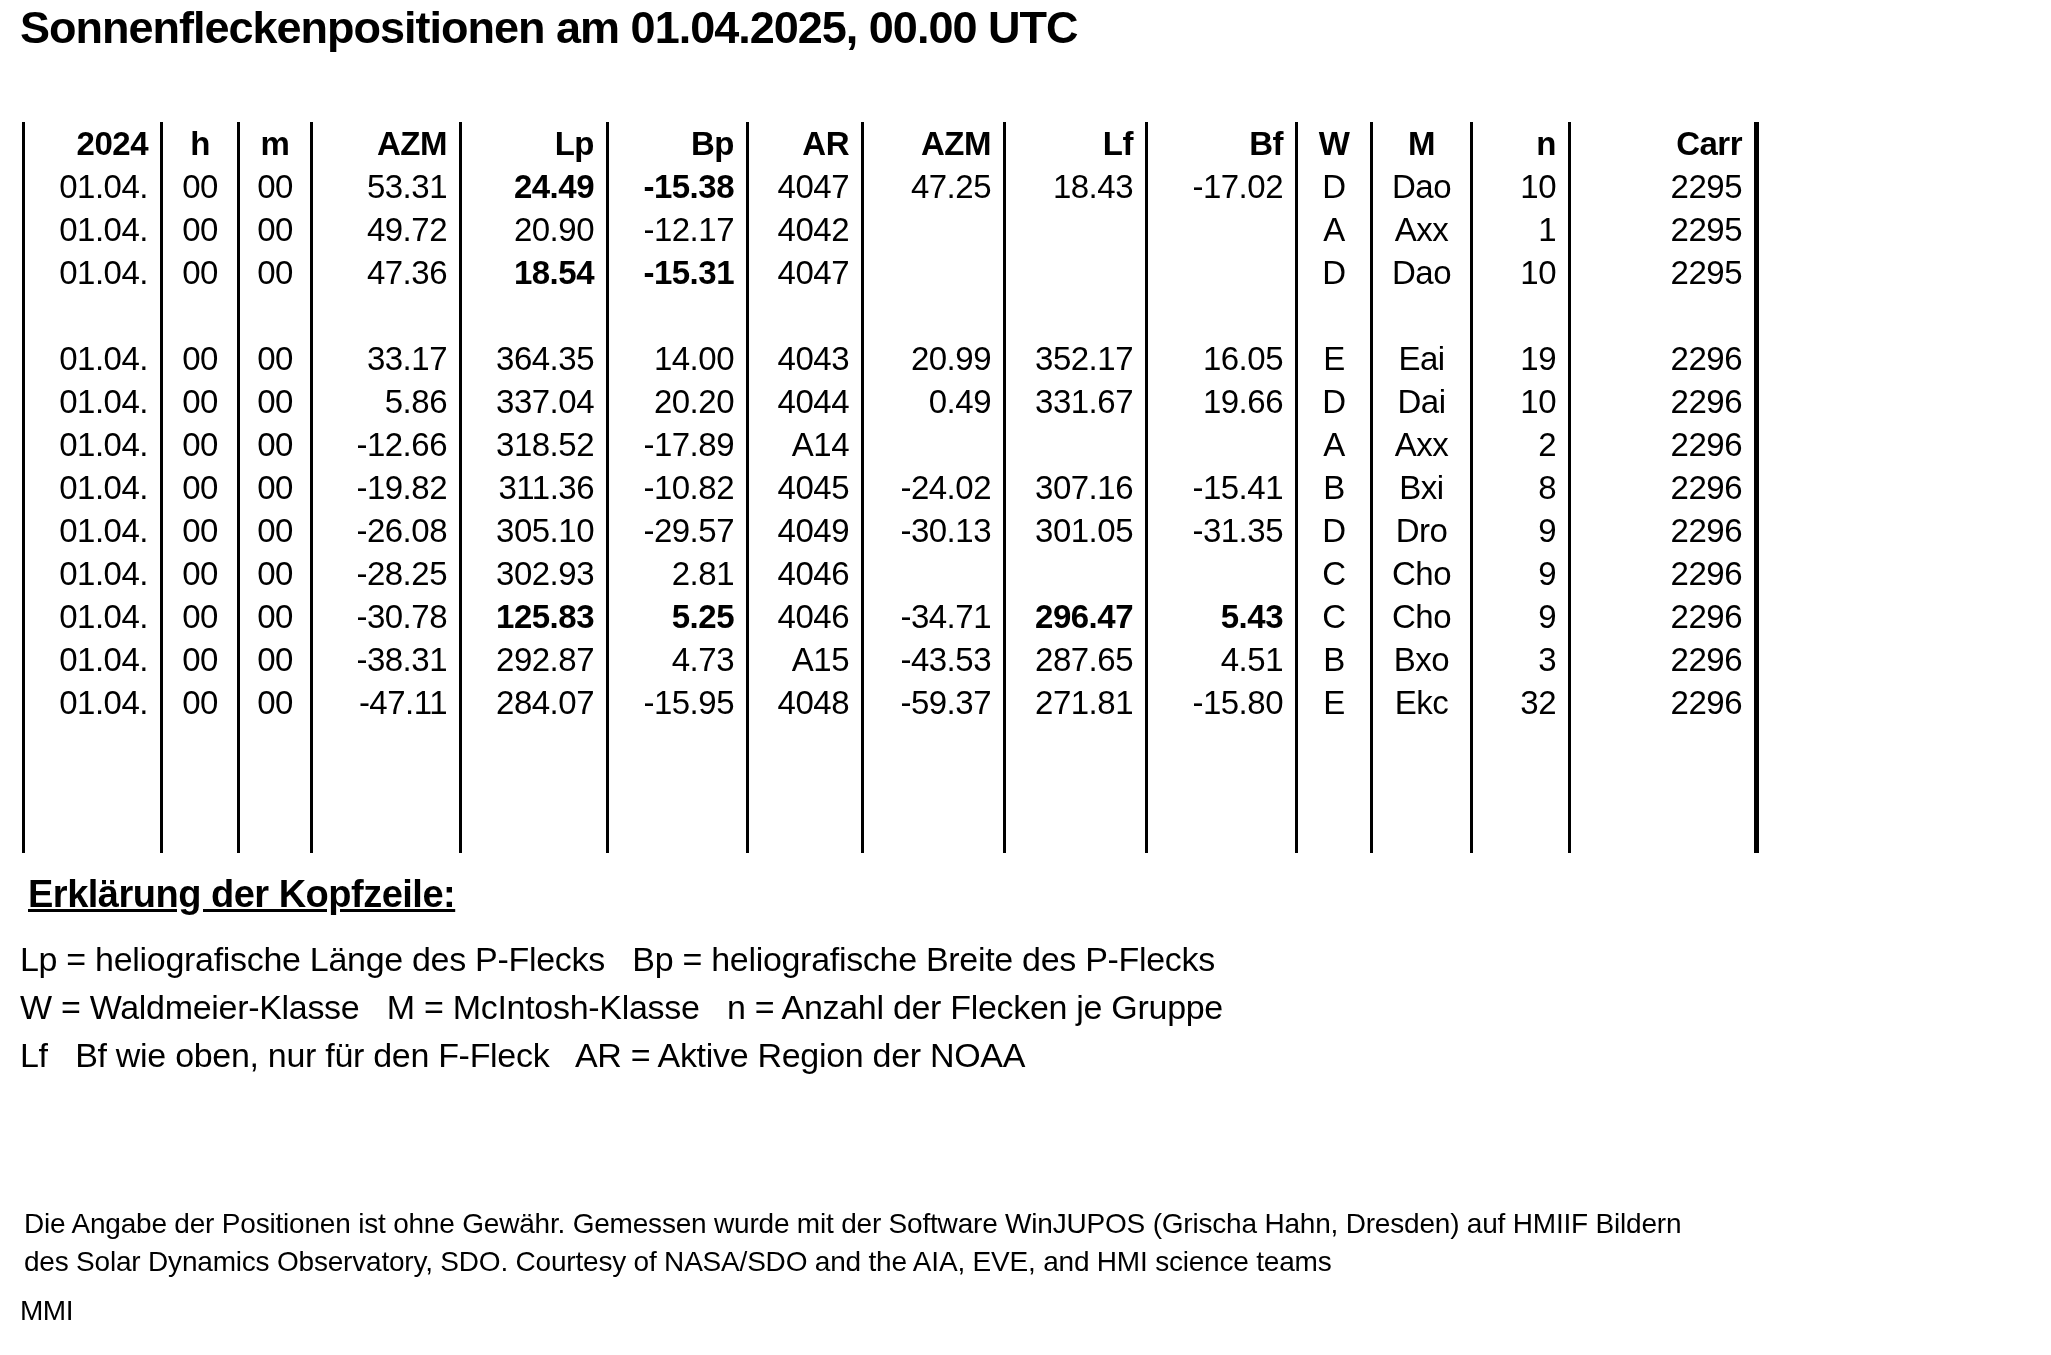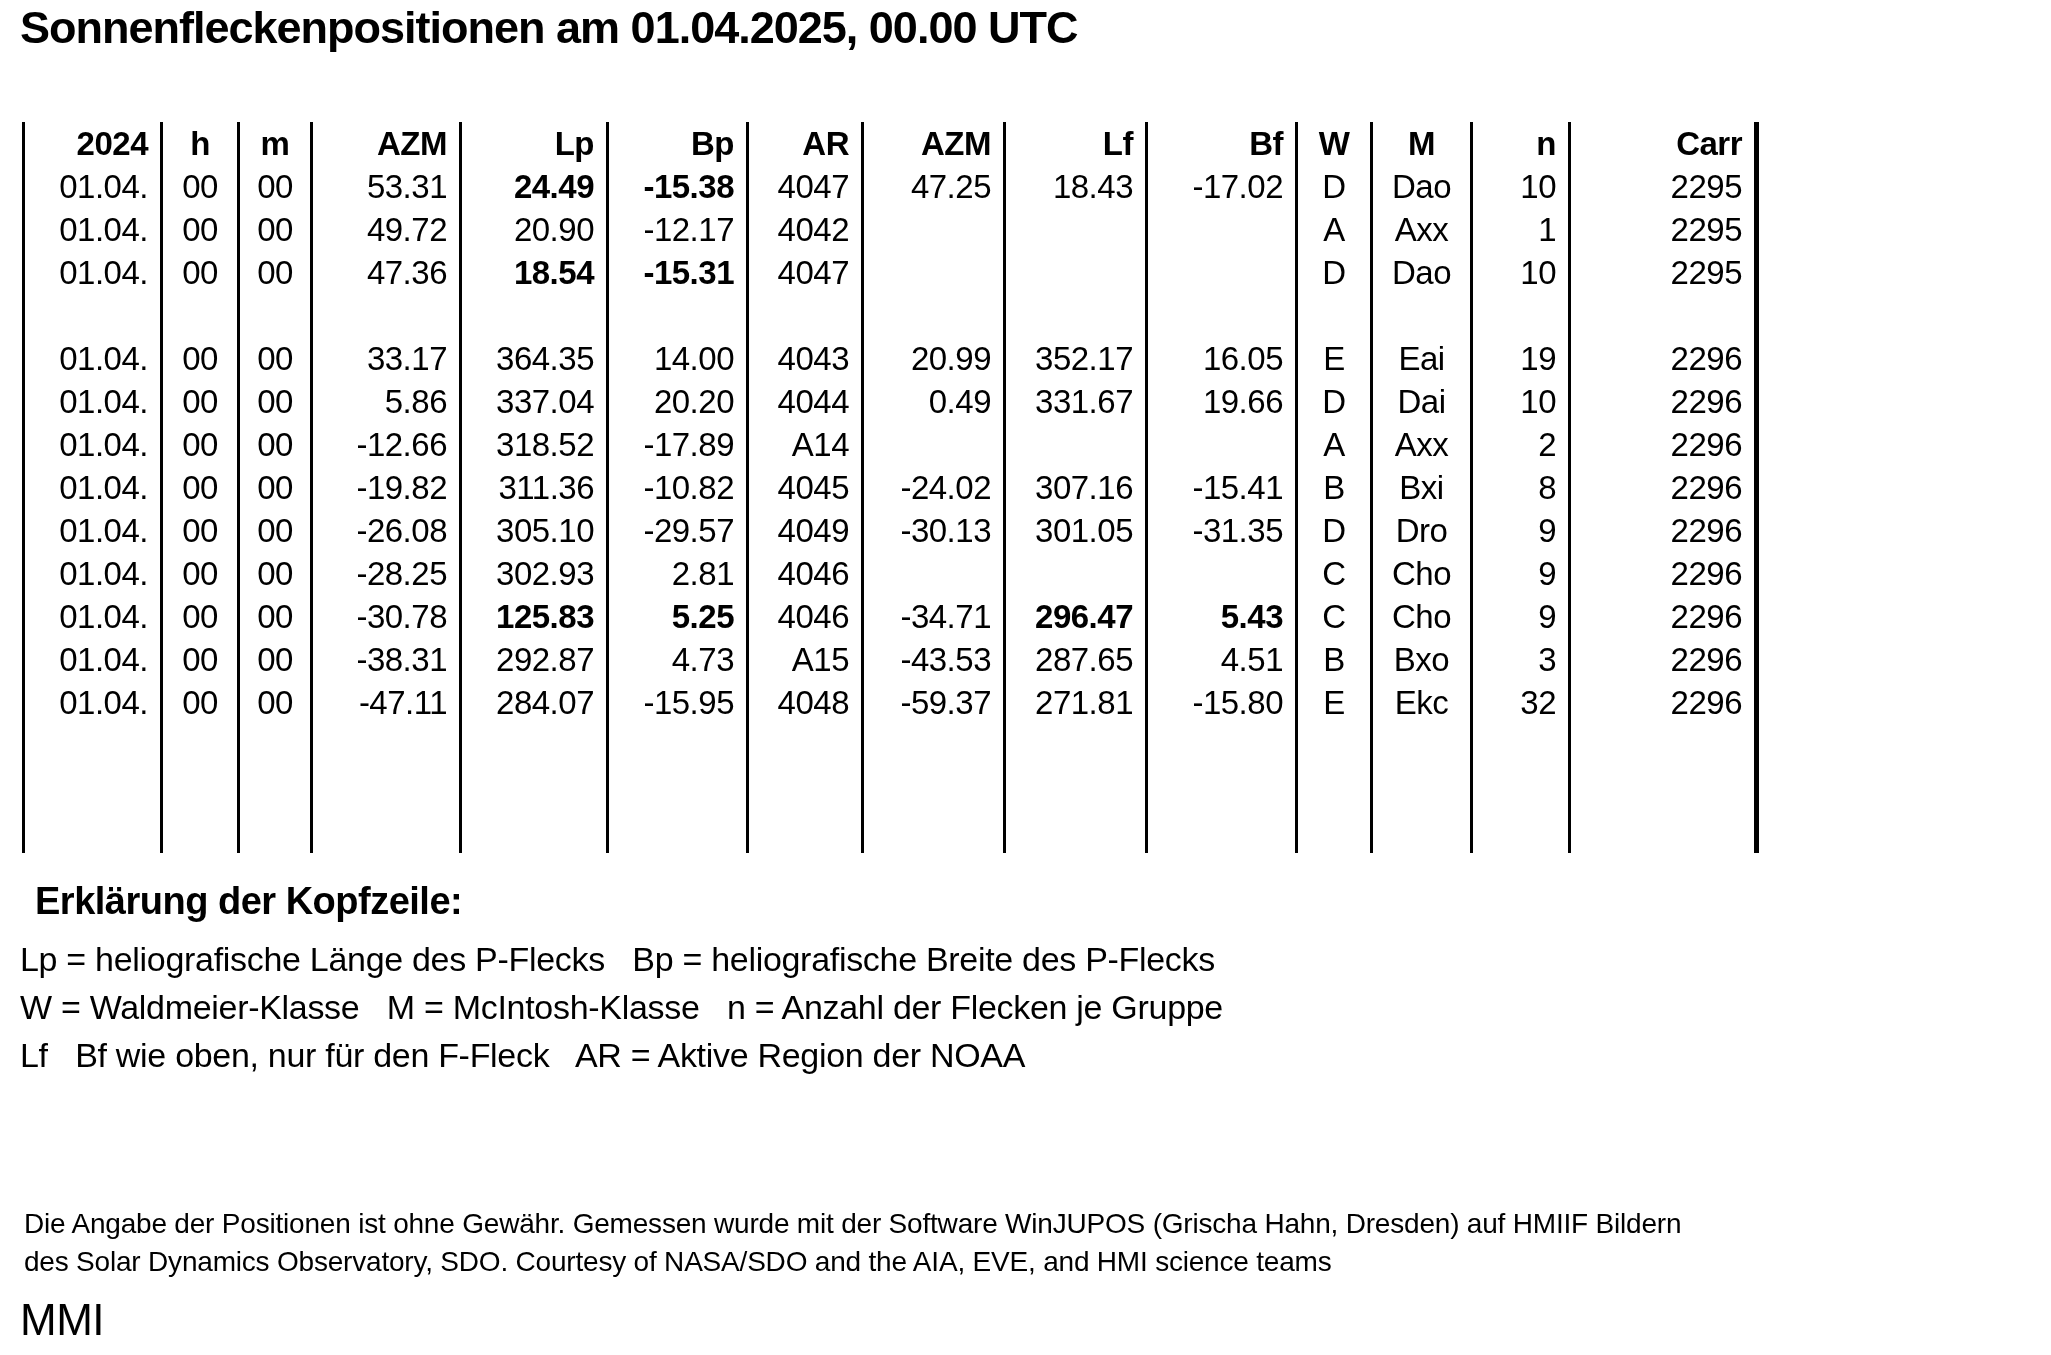--- a/index.html
+++ b/index.html
@@ -31,39 +31,40 @@
     white-space: nowrap; overflow: hidden;
     padding: 0 12px 0 0;
     vertical-align: middle;
   }
   table.sun-table th { font-weight: bold; }
   table.sun-table .c { text-align: center; padding: 0; }
   table.sun-table .r { text-align: right; }
   table.sun-table td.b { font-weight: bold; }
 
   .expl-heading {
-    position: absolute; left: 20px; top: 865px; margin: 15px;
+    position: absolute; left: 20px; top: 865px; margin: 8px;
     font-size: 38px; font-weight: bold; letter-spacing: -0.5px;
     white-space: nowrap;
+    text-decoration: underline;
   }
   .expl {
     position: absolute; left: 20px; top: 935px;
     font-size: 34px; line-height: 48px; letter-spacing: -0.3px;
   }
   .expl p { margin: 0; white-space: pre-wrap; }
 
   .disclaimer {
     position: absolute; left: 12px; top: 1193px; margin: 12px;
     width: 2010px;
     font-size: 28px; line-height: 38px; letter-spacing: -0.2px;
   }
 
   .signature {
     position: absolute; left: 20px; top: 1295px;
-    font-size: 44px; letter-spacing: -0.5px;
+    font-size: 28px; letter-spacing: -0.5px;
   }
 </style>
 </head>
 <body>
 
 <div class="page">
 
   <h1 class="title">Sonnenfleckenpositionen am 01.04.2025, 00.00 UTC</h1>
 
   <table class="sun-table">

